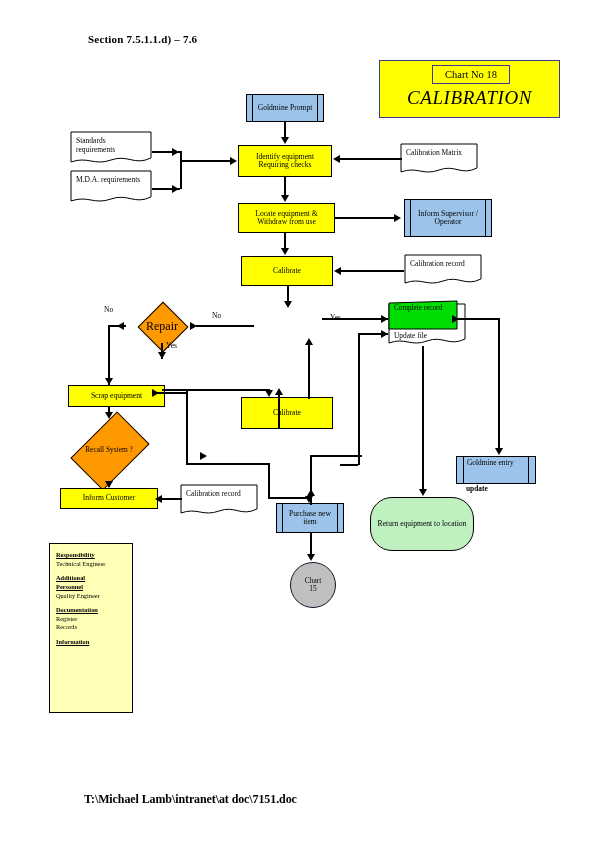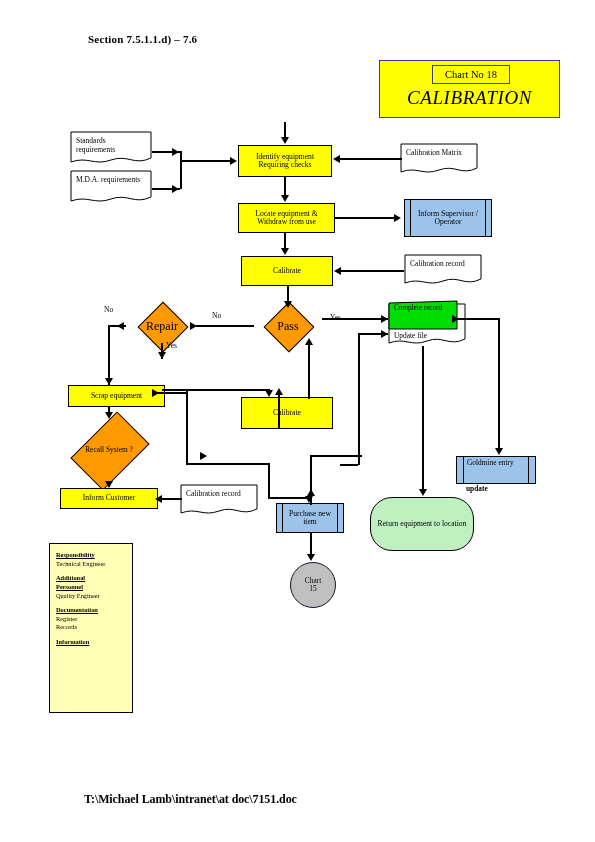--- a/index.html
+++ b/index.html
@@ -100,20 +100,25 @@
 <body>
 
 <div id="page">
 
   <div class="abs hdr-section">Section 7.5.1.1.d) – 7.6</div>
 
   <div class="abs title-block"></div>
   <div class="abs title-chartno ctr">Chart No 18</div>
   <div class="abs title-main ctr">CALIBRATION</div>
 
+  <div class="proc" style="left:246px;top:94px;width:78px;height:28px;">
+    <span class="bar" style="left:5px;"></span>
+      <span class="bar" style="right:5px;"></span>
+    <div class="ctr nodetext" style="position:absolute;left:6px;right:6px;top:0;bottom:0;">Goldmine Prompt</div>
+  </div>
 
   <div class="docshape" style="left:70px;top:170px;width:82px;height:34px;">
     <svg width="82" height="34" viewBox="0 0 82 34">
         <path d="M1,1 H81 V27 C64,35 58,23 41,29 C24,35 18,25 1,31 Z" fill="#ffffff" stroke="#000" stroke-width="1"></path>
       </svg>
     <div class="dtext">M.D.A. requirements</div>
   </div>
 
   <div class="docshape" style="left:70px;top:131px;width:82px;height:34px;">
     <svg width="82" height="34" viewBox="0 0 82 34">
@@ -146,24 +151,20 @@
         <path d="M1,1 H77 V25 C61,33 55,21 39,27 C23,33 17,23 1,29 Z" fill="#ffffff" stroke="#000" stroke-width="1"></path>
       </svg>
     <div class="dtext">Calibration record</div>
   </div>
 
   <div class="diamond" style="left:128px;top:309px;width:68px;height:34px;">
     <div class="dshape" style="left:17px;top:0px;width:34px;height:34px;"></div>
     <div class="dlabel">Repair</div>
   </div>
 
-  <div class="diamond" style="left:254px;top:309px;width:68px;height:34px;">
-    <div class="dshape" style="left:17px;top:0px;width:34px;height:34px;"></div>
-    <div class="dlabel">Pass</div>
-  </div>
 
   <div class="docshape" style="left:388px;top:303px;width:78px;height:43px;">
     <svg width="78" height="43" viewBox="0 0 78 43">
         <path d="M1,1 H77 V36 C61,44 55,32 39,38 C23,44 17,34 1,40 Z" fill="#ffffff" stroke="#000" stroke-width="1"></path>
       </svg>
     <div class="dtext" style="top:23px;font-size:7.4px;">Update file</div>
   </div>
 
   <div class="abs" style="left:386px;top:300px;width:72px;height:30px;">
     <svg width="72" height="30" viewBox="0 0 72 30" style="position:absolute;left:0;top:0;">

